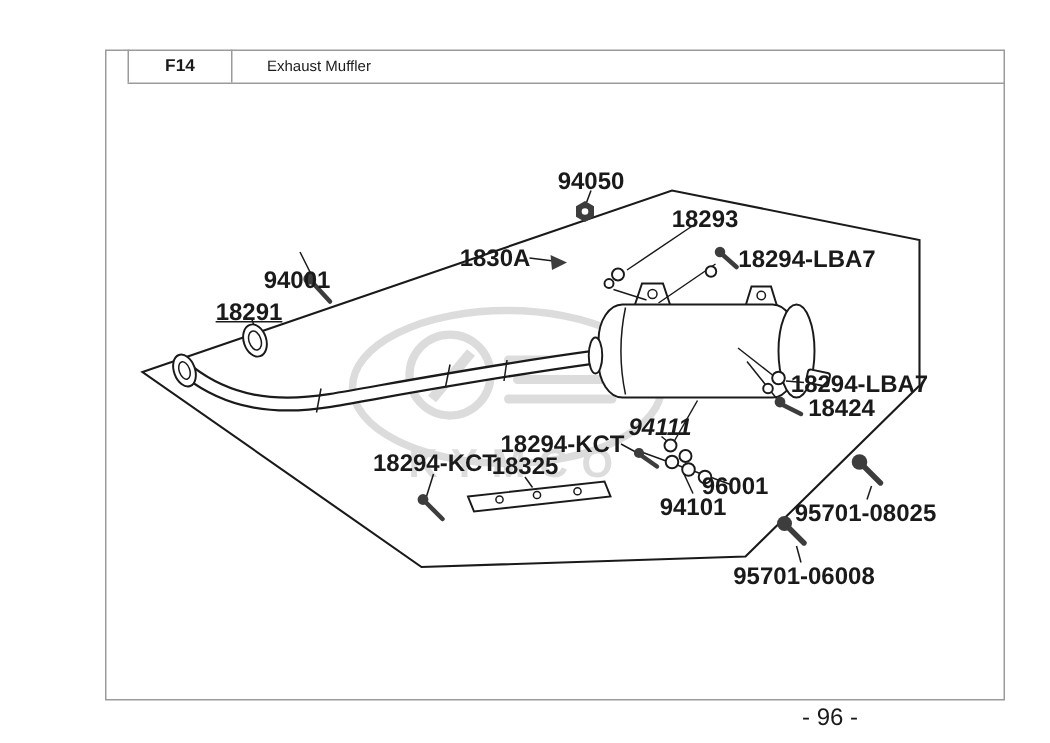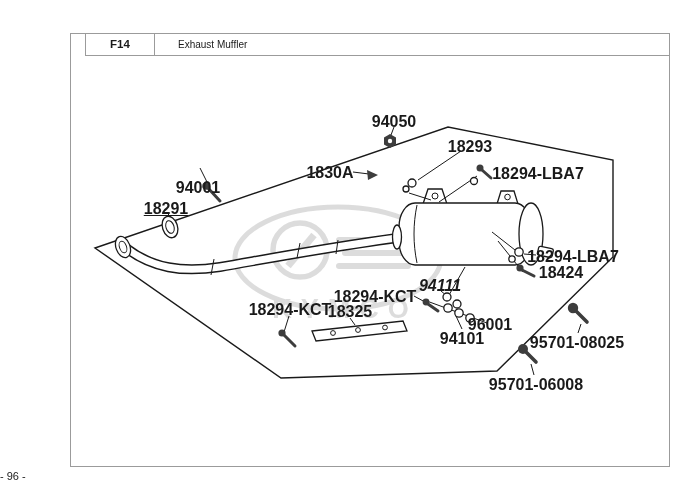--- a/index.html
+++ b/index.html
@@ -31,21 +31,21 @@
   .pipe1{stroke:var(--line);stroke-width:10;fill:none;stroke-linecap:round;}
   .pipe2{stroke:#ffffff;stroke-width:7;fill:none;stroke-linecap:round;}
   .wm-s{stroke:var(--watermark);fill:none;}
   .wm-f{fill:var(--watermark);stroke:none;}
   .wm-text{fill:var(--watermark);font-family:"Liberation Sans",sans-serif;font-weight:bold;font-size:27px;letter-spacing:9px;}
 
   
   .labels-layer{position:absolute;inset:0;}
   .part-label{position:absolute;transform:translateX(-50%);font-size:16px;font-weight:bold;white-space:nowrap;color:var(--text);}
 
-  .footer{position:absolute;left:0;top:470px;width:572px;text-align:left;font-size:11px;color:var(--text);}
+  .footer{position:absolute;left:0;top:470px;width:572px;text-align:right;font-size:16px;color:var(--text);}
 </style>
 </head>
 <body>
 
 <div class="page">
 
   <div class="frame">
     <div class="header-row">
       <div class="code-cell">F14</div>
       <div class="page-title">Exhaust Muffler</div>

